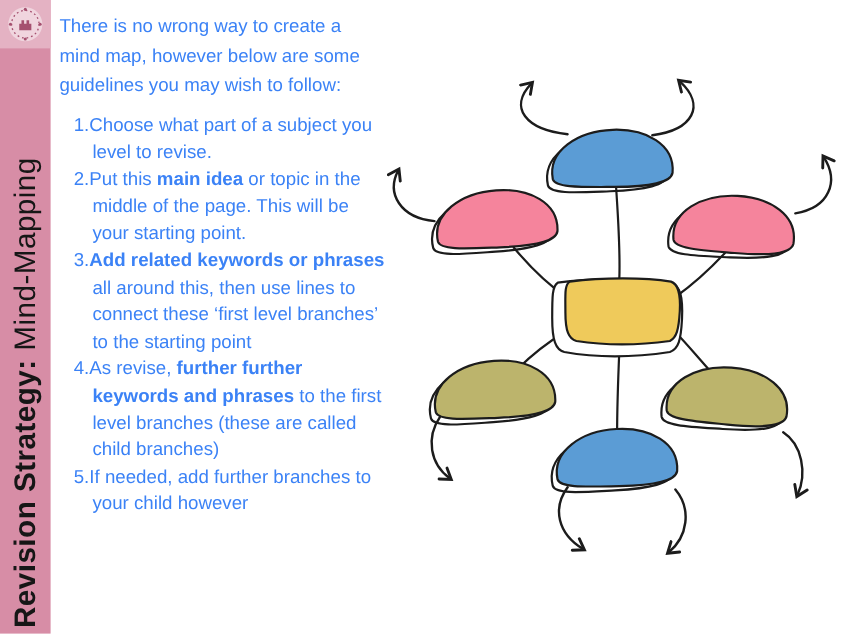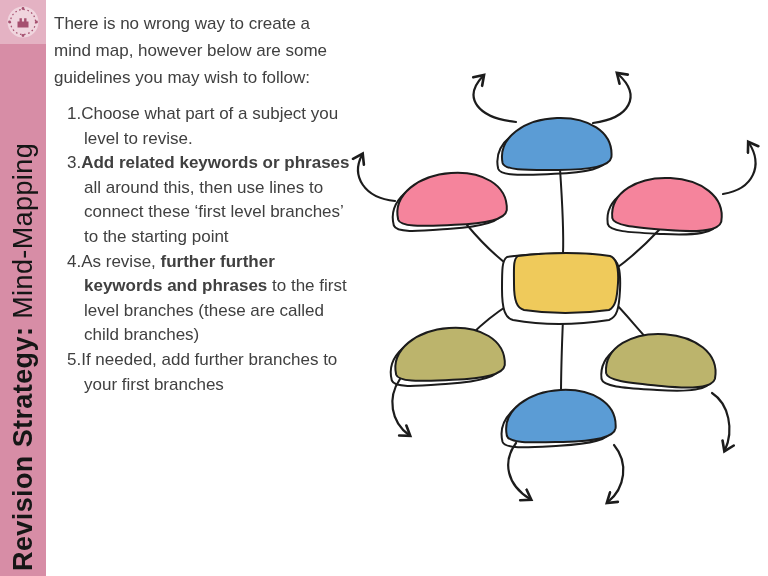--- a/index.html
+++ b/index.html
@@ -11,21 +11,21 @@
   .sidebar{position:absolute;left:0;top:0;width:46px;height:576px;background:#d78da6;}
   .corner{position:absolute;left:0;top:0;width:46px;height:44px;background:#e4b2c3;
           display:flex;align-items:center;justify-content:center;}
   .vtext{
     position:absolute;left:8px;top:571px;width:560px;
     transform:rotate(-90deg);transform-origin:0 0;
     white-space:nowrap;font-size:27px;letter-spacing:.4px;color:#161616;
   }
   .vtext .bold{font-weight:700;}
   
-  .content{position:absolute;left:54px;top:10px;width:296px;color:#404040;}
+  .content{position:absolute;left:54px;top:10px;width:296px;color:#3b82f6;}
   .intro{font-size:17px;line-height:27px;margin:0 0 11px 0;}
   ol.guidelines{margin:0;padding:0 0 0 13px;list-style:none;font-size:17px;line-height:24.6px;}
   ol.guidelines li{padding-left:17px;text-indent:-17px;}
   ol.guidelines b{font-weight:700;}
   
   .diagram{position:absolute;left:350px;top:38px;width:418px;height:482px;}
 </style>
 </head>
 <body>
 
@@ -43,23 +43,24 @@
       <circle cx="30.5" cy="17" r="1.4" fill="#a5506f"></circle>
       <path d="M 11.5,22.5 h11 v-6 h-2 v-3.2 h-2.4 v3.2 h-2.2 v-3.2 h-2.4 v3.2 h-2 z" fill="#a5506f"></path>
     </svg>
   </div>
 </div>
 
 <div class="content">
   <p class="intro">There is no wrong way to create a mind map, however below are some guidelines you may wish to follow:</p>
   <ol class="guidelines">
       <li><span>1.</span><span>Choose what part of a subject you level to revise.</span></li>
+      <li><span>2.</span><span>Put this </span><b>main idea</b><span> or topic in the middle of the page. This will be your starting point.</span></li>
       <li><span>3.</span><b>Add related keywords or phrases</b><span> all around this, then use lines to connect these ‘first level branches’ to the starting point</span></li>
       <li><span>4.</span><span>As revise, </span><b>further further keywords and phrases</b><span> to the first level branches (these are called child branches)</span></li>
-      <li><span>5.</span><span>If needed, add further branches to your first branches</span></li>
+      <li><span>5.</span><span>If needed, add further branches to your child however</span></li>
     </ol>
 </div>
 
 <svg class="diagram" viewBox="0 0 418 482" fill="none" stroke="#1c1c1c" stroke-width="2" stroke-linecap="round">
   <defs>
     <path id="dome" d="M -55,15 C -59,-11 -31,-28 1,-28 C 31,-28 57,-13 54,13 C 52,22 34,25 1,24 C -29,23 -53,23 -55,15 Z"></path>
     <marker id="ah" viewBox="0 0 10 10" refX="6" refY="5" markerWidth="7" markerHeight="7" orient="auto-start-reverse">
       <path d="M 1,1 L 7,5 L 1,9" fill="none" stroke="#1c1c1c" stroke-width="1.7" stroke-linecap="round"></path>
     </marker>
   </defs>

